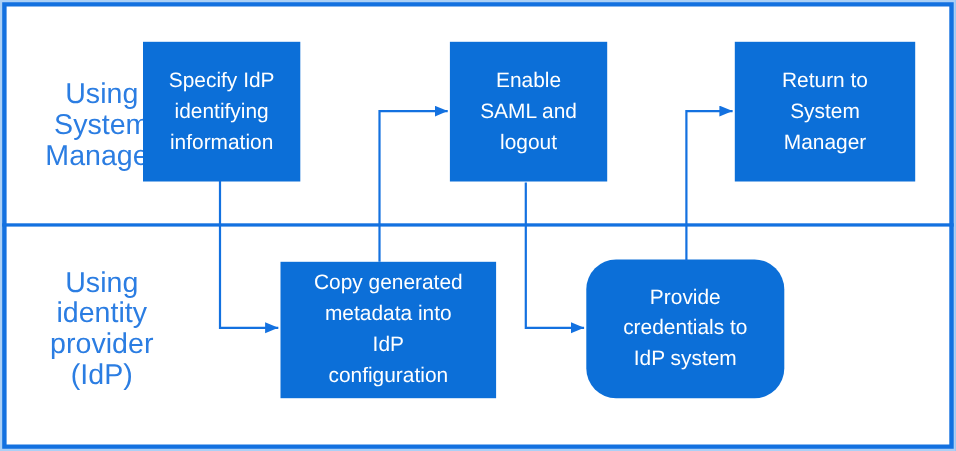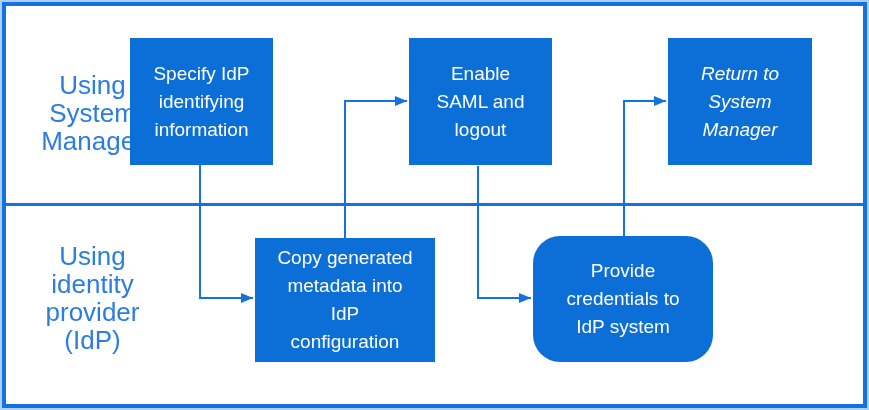--- a/index.html
+++ b/index.html
@@ -35,22 +35,22 @@
     position:absolute;
     background:var(--box-fill);
     color:var(--box-text);
     display:flex;align-items:center;justify-content:center;
     text-align:center;
     font-size:19px;line-height:28px;
     white-space:pre-line;
   }
   .node-specify{left:130px;top:38px;width:143px;height:127px;}
   .node-enable {left:409px;top:38px;width:143px;height:127px;}
-  .node-return {left:668px;top:38px;width:144px;height:127px;font-style:italic;}
-  .node-copy   {left:255px;top:238px;width:180px;height:124px;}
+  .node-return {left:668px;top:38px;width:164px;height:127px;}
+  .node-copy   {left:255px;top:238px;width:196px;height:124px;}
   .node-provide{left:533px;top:236px;width:180px;height:126px;border-radius:27px;}
   .connector-layer{
     position:absolute;left:0;top:0;width:869px;height:410px;
     pointer-events:none;
   }
 </style>
 </head>
 <body>
 
 <div class="canvas">

